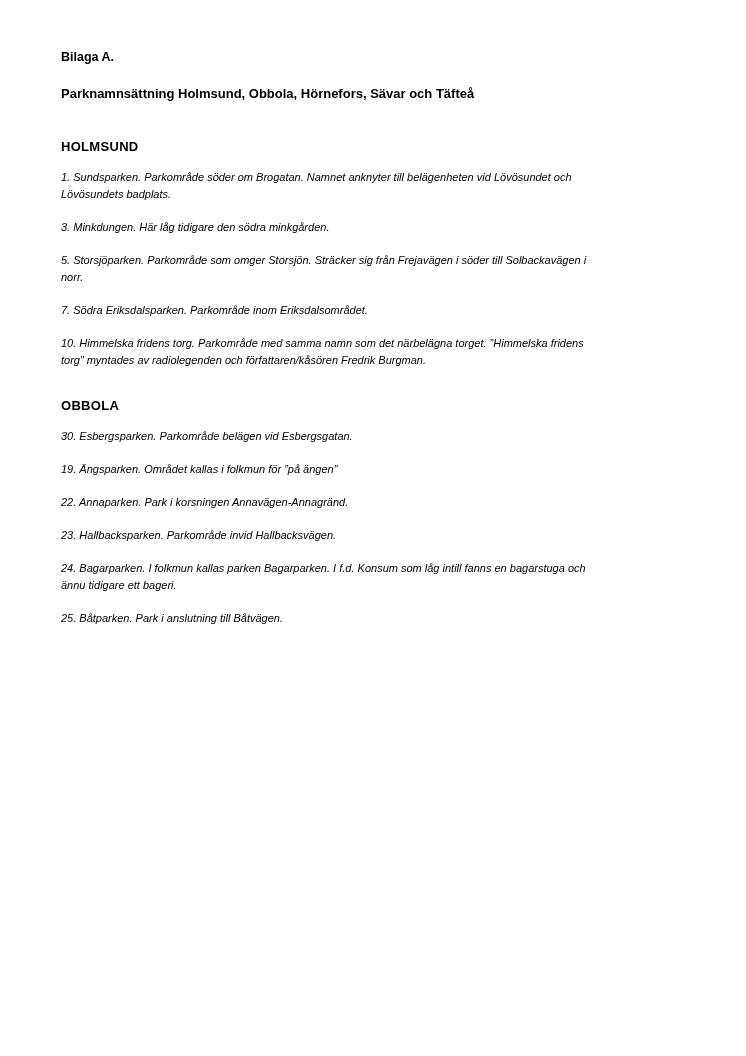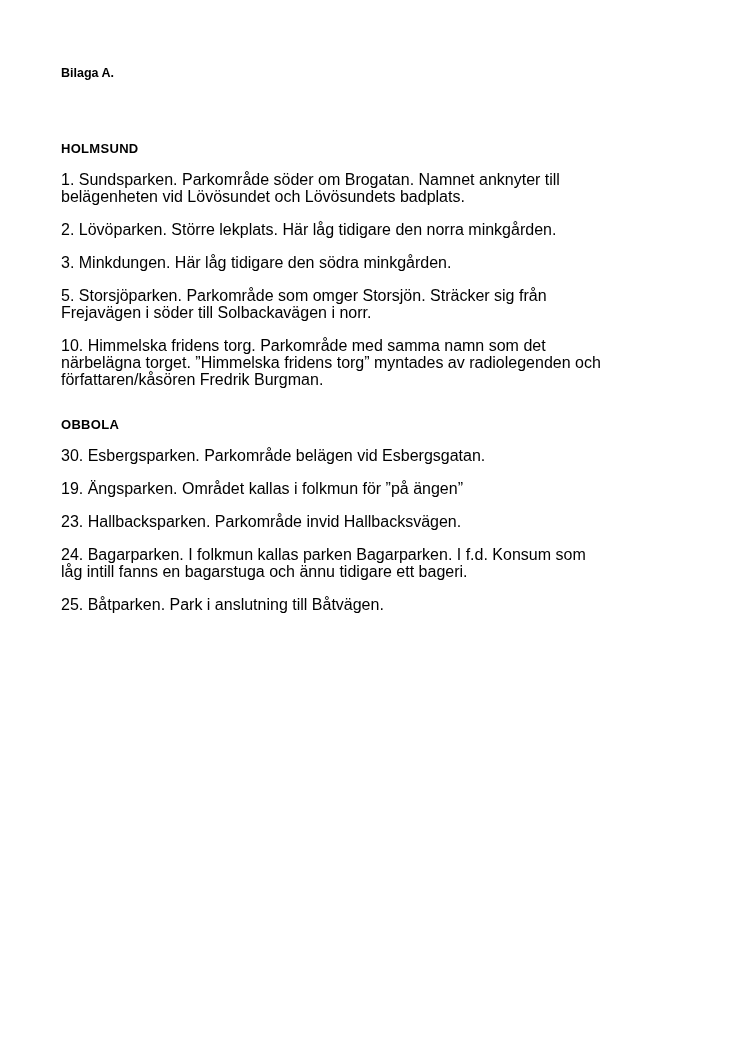--- a/index.html
+++ b/index.html
@@ -9,65 +9,68 @@
     height: 1056px;
     background: #ffffff;
     font-family: "Liberation Sans", sans-serif;
     color: #000000;
     -webkit-font-smoothing: antialiased;
   }
   .page {
     width: 716px;
     height: 1056px;
     background: #ffffff;
-    padding: 66px 114px 40px 61px;
+    padding: 50px 114px 40px 61px;
     overflow: hidden;
   }
   .title-line {
     font-weight: 700;
     font-size: 12.5px;
     line-height: 15px;
     margin: 0 0 21px 0;
   }
   .title-line.main {
     font-size: 13px;
   }
   .section-heading {
     font-weight: 700;
     font-size: 13px;
     line-height: 15px;
-    margin: 60px 0 15px 0;
+    margin: 38px 0 15px 0;
     letter-spacing: 0.3px;
   }
   .section-heading.second {
     margin-top: 29px;
   }
   .para {
-    font-size: 16px;
+    font-size: 11px;
     line-height: 17px;
     margin: 0 0 16px 0;
     max-width: 572px;
+    font-style: italic;
   }
 </style>
 </head>
 <body>
 
 <div class="page">
 
   <p class="title-line">Bilaga A.</p>
+  <p class="title-line main">Parknamnsättning Holmsund, Obbola, Hörnefors, Sävar och Täfteå</p>
 
   <h2 class="section-heading">HOLMSUND</h2>
 
   <p class="para">1. Sundsparken. Parkområde söder om Brogatan. Namnet anknyter till belägenheten vid Lövösundet och Lövösundets badplats.</p>
-  <p class="para">2. Lövöparken. Större lekplats. Här låg tidigare den norra minkgården.</p>
   <p class="para">3. Minkdungen. Här låg tidigare den södra minkgården.</p>
   <p class="para">5. Storsjöparken. Parkområde som omger Storsjön. Sträcker sig från Frejavägen i söder till Solbackavägen i norr.</p>
+  <p class="para">7. Södra Eriksdalsparken. Parkområde inom Eriksdalsområdet.</p>
   <p class="para">10. Himmelska fridens torg. Parkområde med samma namn som det närbelägna torget. ”Himmelska fridens torg” myntades av radiolegenden och författaren/kåsören Fredrik Burgman.</p>
 
   <h2 class="section-heading second">OBBOLA</h2>
 
   <p class="para">30. Esbergsparken. Parkområde belägen vid Esbergsgatan.</p>
   <p class="para">19. Ängsparken. Området kallas i folkmun för ”på ängen”</p>
+  <p class="para">22. Annaparken. Park i korsningen Annavägen-Annagränd.</p>
   <p class="para">23. Hallbacksparken. Parkområde invid Hallbacksvägen.</p>
   <p class="para">24. Bagarparken. I folkmun kallas parken Bagarparken. I f.d. Konsum som låg intill fanns en bagarstuga och ännu tidigare ett bageri.</p>
   <p class="para">25. Båtparken. Park i anslutning till Båtvägen.</p>
 
 </div>
 
 </body></html>

